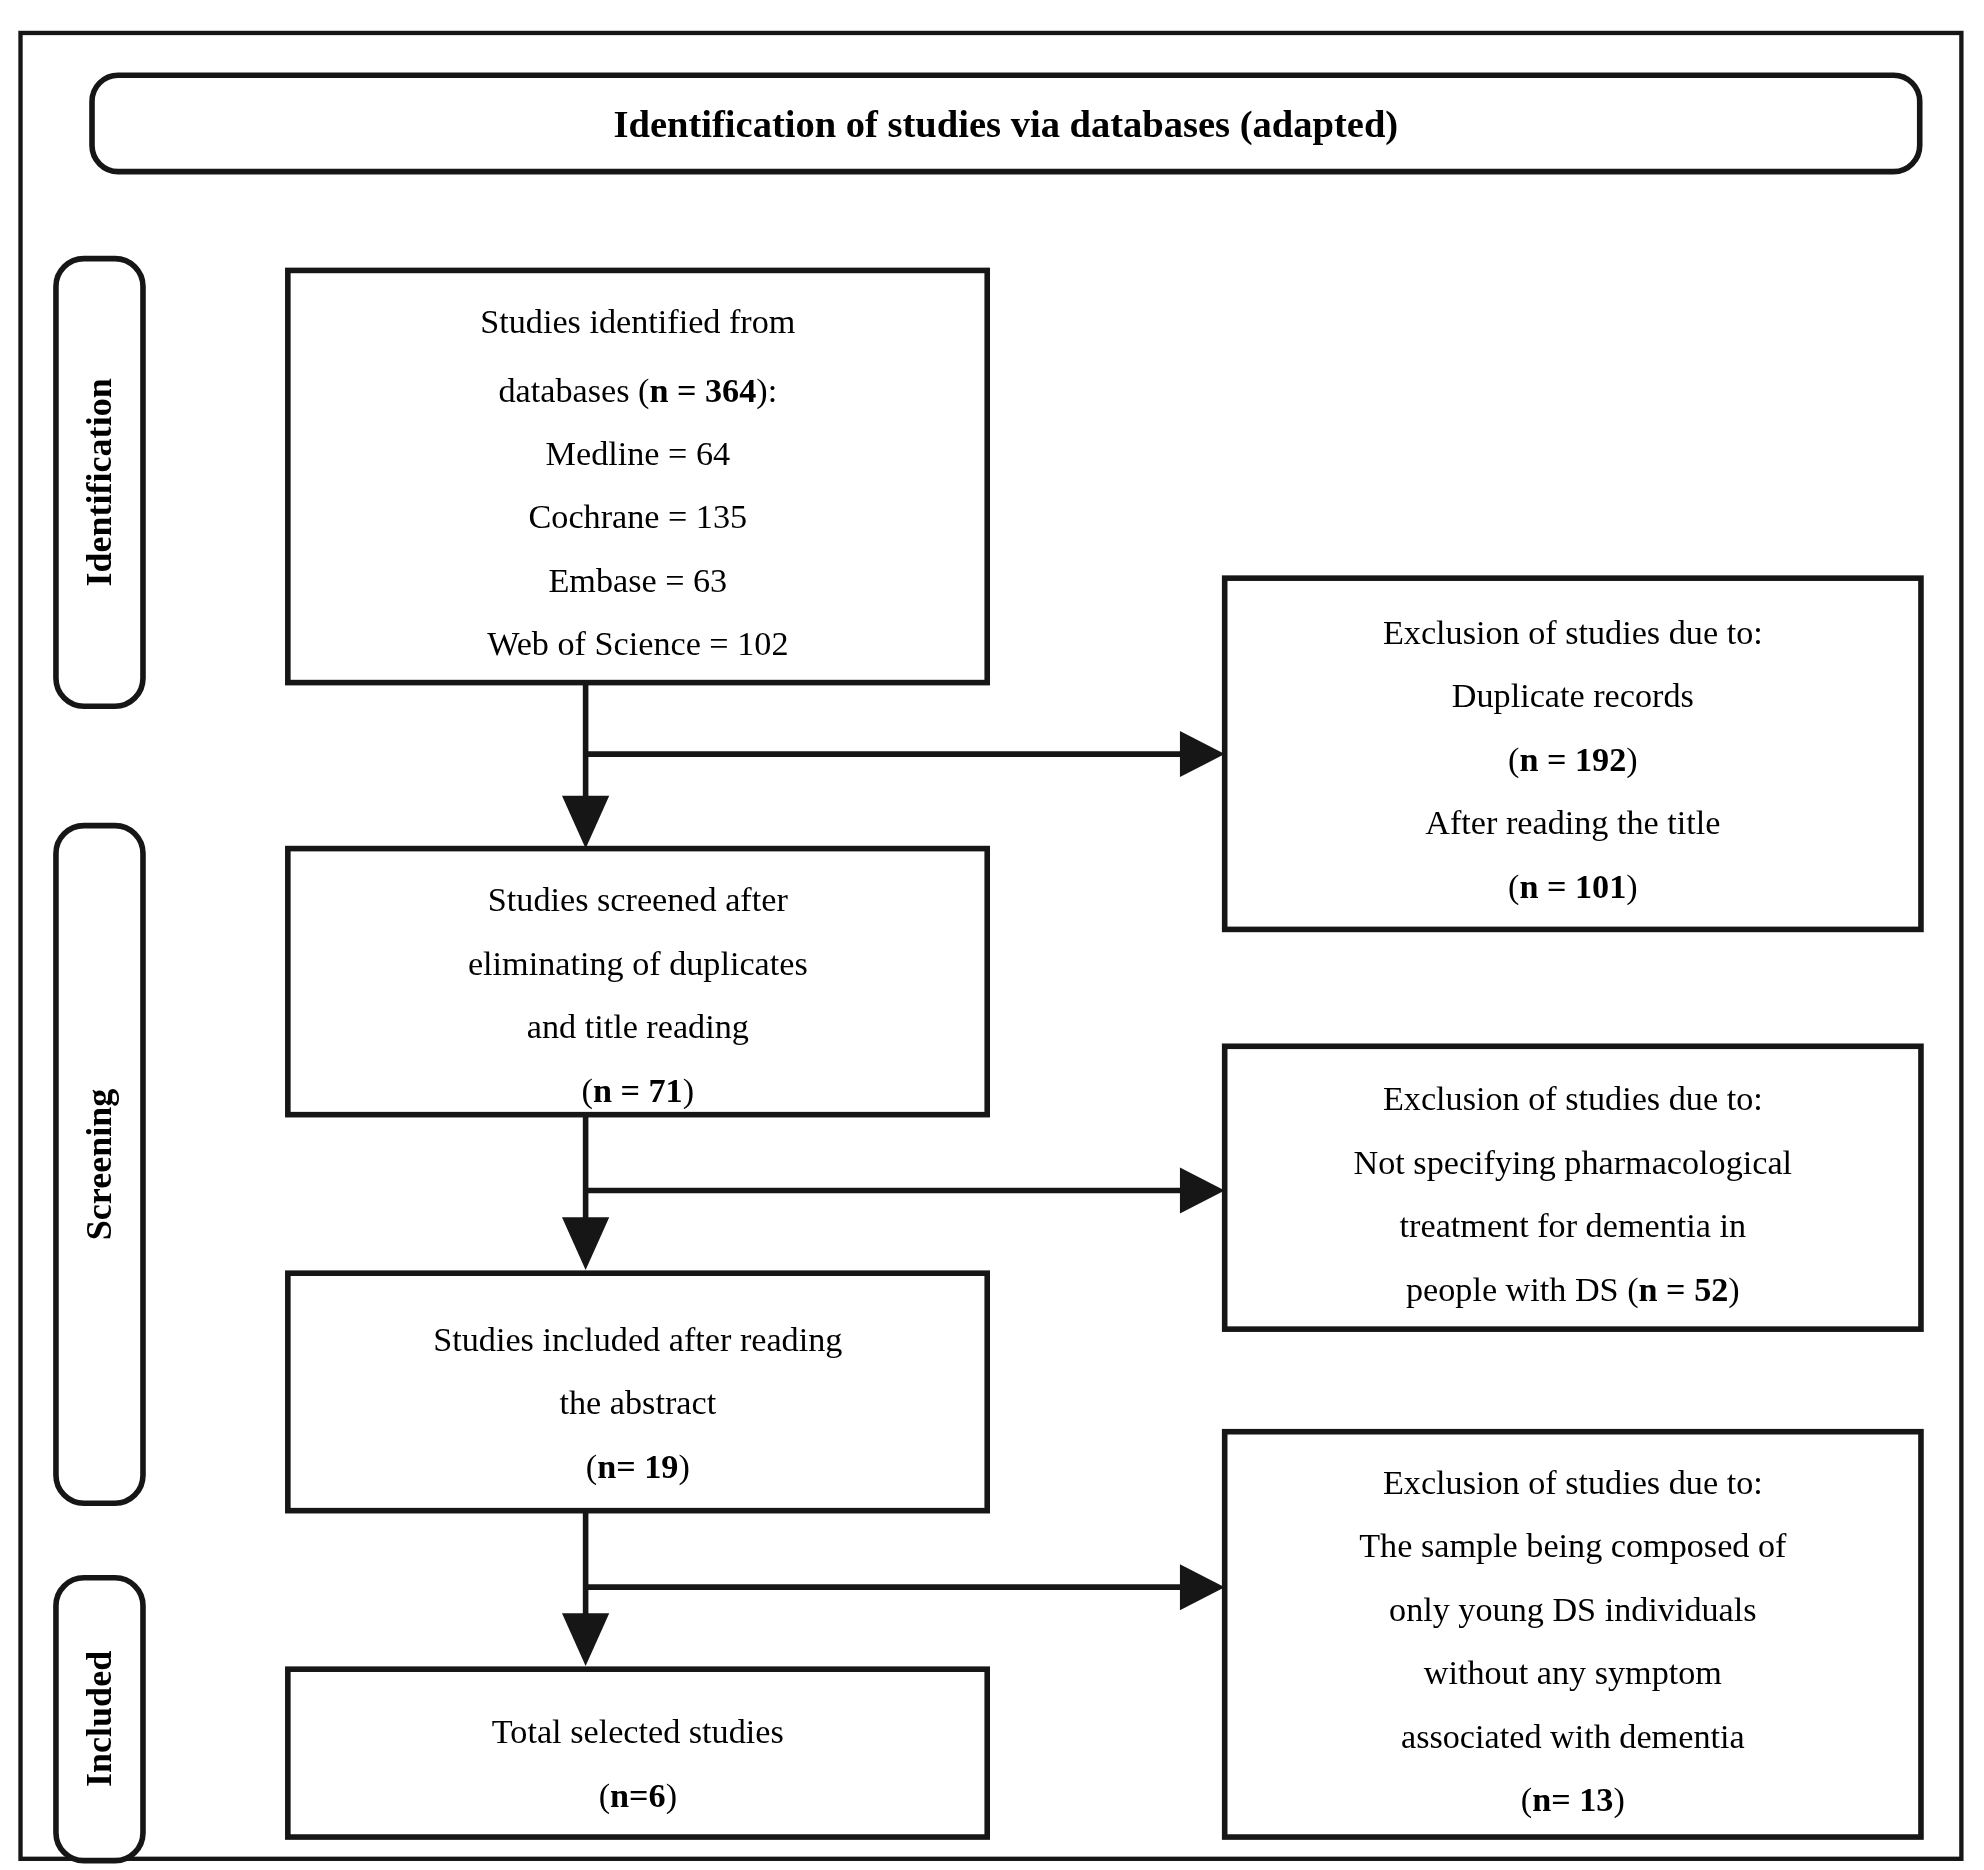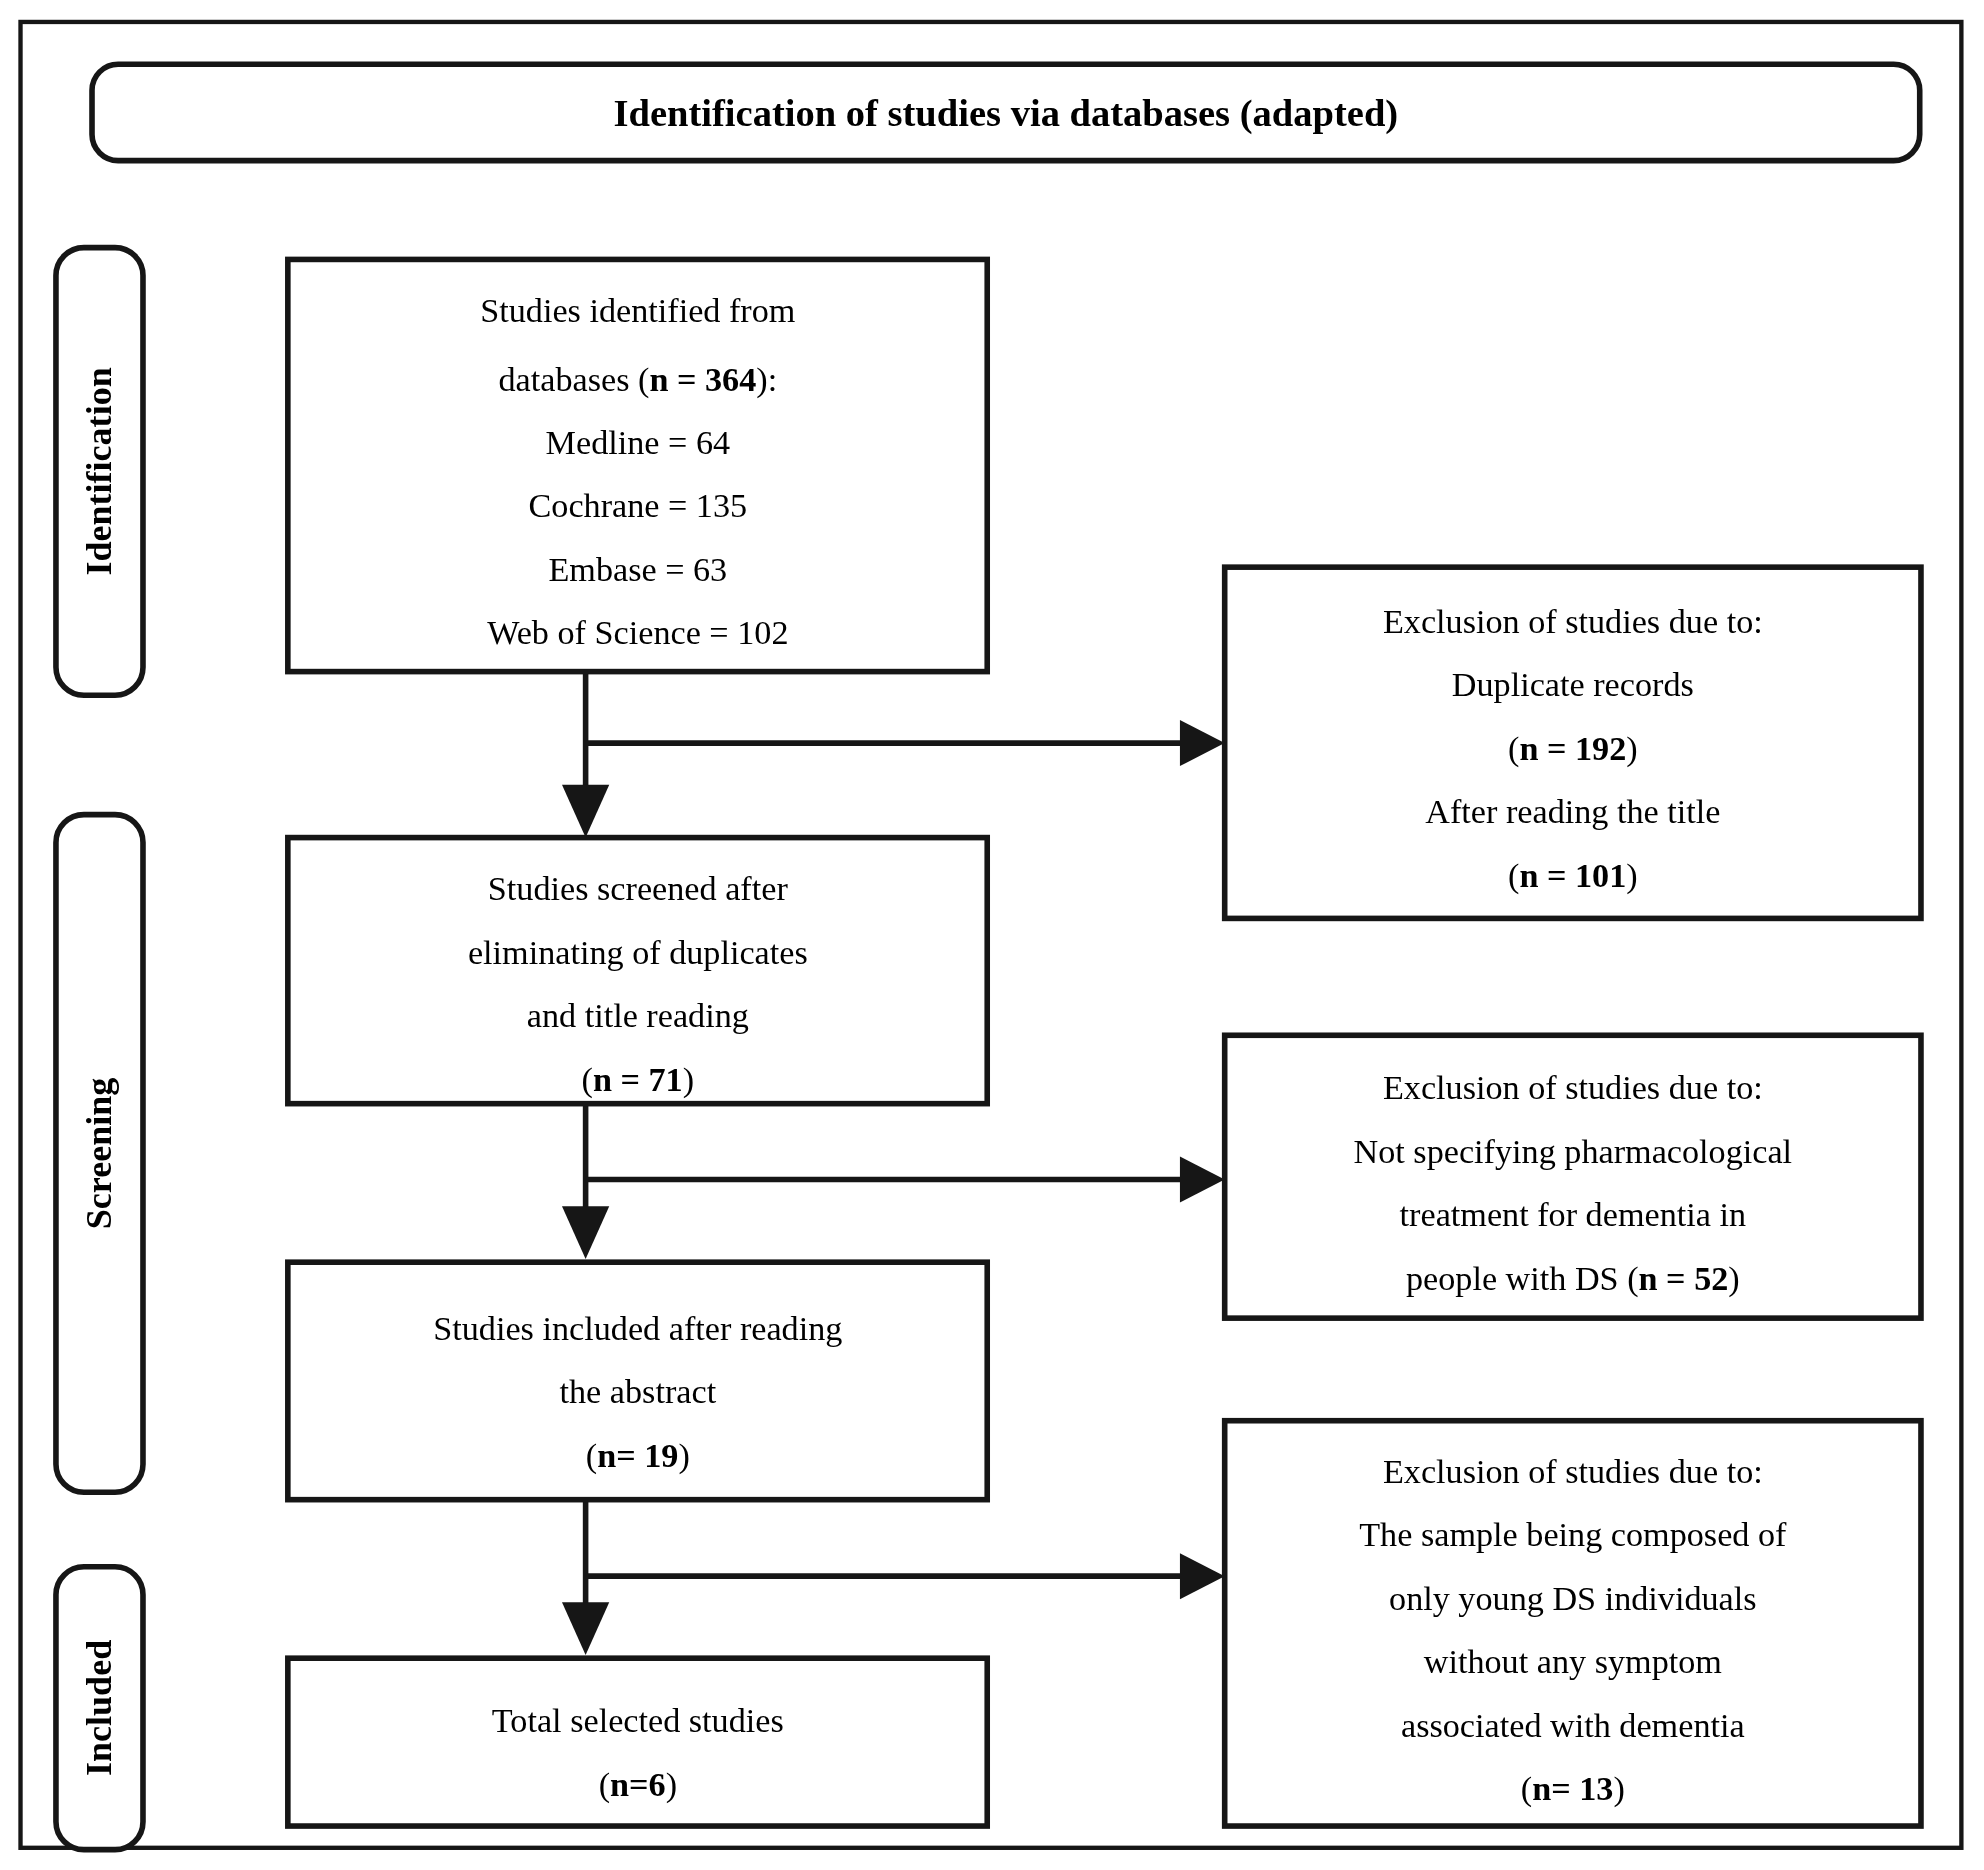--- a/index.html
+++ b/index.html
@@ -12,20 +12,21 @@
     width: 1985px;
     height: 1871px;
     font-family: "Liberation Serif", "DejaVu Serif", serif;
     color: #111111;
     overflow: hidden;
   }
   #diagram-root {
     position: relative;
     width: 1985px;
     height: 1620px;
+    margin-top: 11px;
   }
   svg.flow-svg {
     position: absolute;
     top: 0;
     left: 0;
     width: 1985px;
     height: 1871px;
     display: block;
   }
   .frame-rect {

